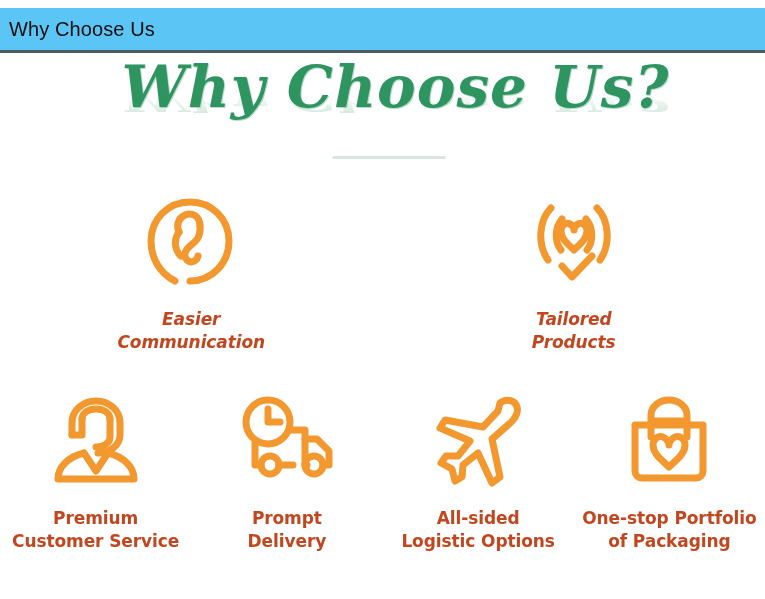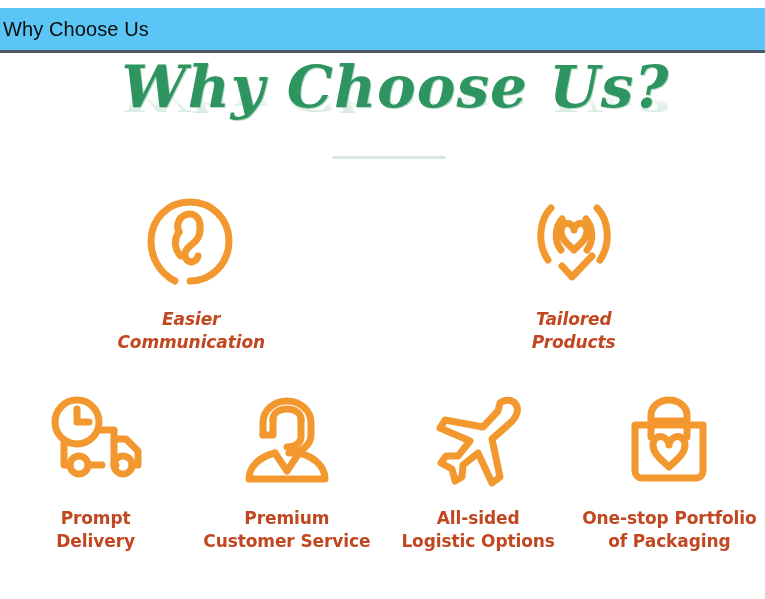--- a/index.html
+++ b/index.html
@@ -25,21 +25,21 @@
     height: 45px;
     background: #5bc6f5;
     border-bottom: 3px solid #4e5a66;
     box-sizing: border-box;
     display: flex;
     align-items: center;
   }
   #header-title {
     font-size: 20px;
     color: #0d0d0d;
-    padding-left: 3px;
+    padding-left: 9px;
     letter-spacing: 0.1px;
     line-height: 1;
     white-space: nowrap;
   }
 
   
   #content {
     position: absolute;
     left: 0;
     top: 56px;
@@ -187,53 +187,53 @@
       <div class="feature-label">Tailored
 Products</div>
     </div>
 
   </div>
 
   <div class="feature-row" id="feature-row-2">
 
     <div class="feature-cell">
       <div class="feature-icon">
+        <svg width="100" height="92" viewBox="0 0 100 92" fill="none" stroke="#f2982f" stroke-width="7" stroke-linecap="round" stroke-linejoin="round">
+          <path d="M26 40 V28 C26 15 37 6 50 6 C63 6 74 15 74 28 V40 C74 50 64 58 52 58"></path>
+          <path d="M26 40 H36 V24"></path>
+          <path d="M64 24 V42 C64 48 58 52 50 52"></path>
+          <path d="M36 24 C36 18 42 14 50 14 C58 14 64 18 64 24"></path>
+          <path d="M38 58 L50 76 L62 58"></path>
+          <path d="M38 58 C22 62 12 72 12 84 H88 C88 72 78 62 62 58"></path>
+        </svg>
+      </div>
+      <div class="feature-label">Premium
+Customer Service</div>
+    </div>
+
+    <div class="feature-cell">
+      <div class="feature-icon">
         <svg width="104" height="92" viewBox="0 0 104 92" fill="none" stroke="#f2982f" stroke-width="7" stroke-linecap="round" stroke-linejoin="round">
           <circle cx="33" cy="27" r="22"></circle>
           <path d="M33 14 V27 H45"></path>
           <path d="M20 48 V70 H26"></path>
           <path d="M44 70 H58"></path>
           <path d="M55 35 H70 V70"></path>
           <path d="M70 44 H82 L94 56 V70 H88"></path>
           <path d="M70 70 H72"></path>
           <circle cx="35" cy="70" r="9"></circle>
           <circle cx="79" cy="70" r="9"></circle>
         </svg>
       </div>
       <div class="feature-label">Prompt
 Delivery</div>
     </div>
 
     <div class="feature-cell">
       <div class="feature-icon">
-        <svg width="100" height="92" viewBox="0 0 100 92" fill="none" stroke="#f2982f" stroke-width="7" stroke-linecap="round" stroke-linejoin="round">
-          <path d="M26 40 V28 C26 15 37 6 50 6 C63 6 74 15 74 28 V40 C74 50 64 58 52 58"></path>
-          <path d="M26 40 H36 V24"></path>
-          <path d="M64 24 V42 C64 48 58 52 50 52"></path>
-          <path d="M36 24 C36 18 42 14 50 14 C58 14 64 18 64 24"></path>
-          <path d="M38 58 L50 76 L62 58"></path>
-          <path d="M38 58 C22 62 12 72 12 84 H88 C88 72 78 62 62 58"></path>
-        </svg>
-      </div>
-      <div class="feature-label">Premium
-Customer Service</div>
-    </div>
-
-    <div class="feature-cell">
-      <div class="feature-icon">
         <svg width="96" height="92" viewBox="0 0 96 92" fill="none" stroke="#f2982f" stroke-width="7" stroke-linecap="round" stroke-linejoin="round">
           <path d="M70 8 C76 3 85 5 87 12 C89 19 84 25 78 30 L62 44 L70 82 L62 88 L48 58 L33 70 L32 82 L25 86 L22 74 L11 68 L16 61 L28 61 L40 46 L10 33 L15 25 L53 32 L68 16 Z"></path>
         </svg>
       </div>
       <div class="feature-label">All-sided
 Logistic Options</div>
     </div>
 
     <div class="feature-cell">
       <div class="feature-icon">

